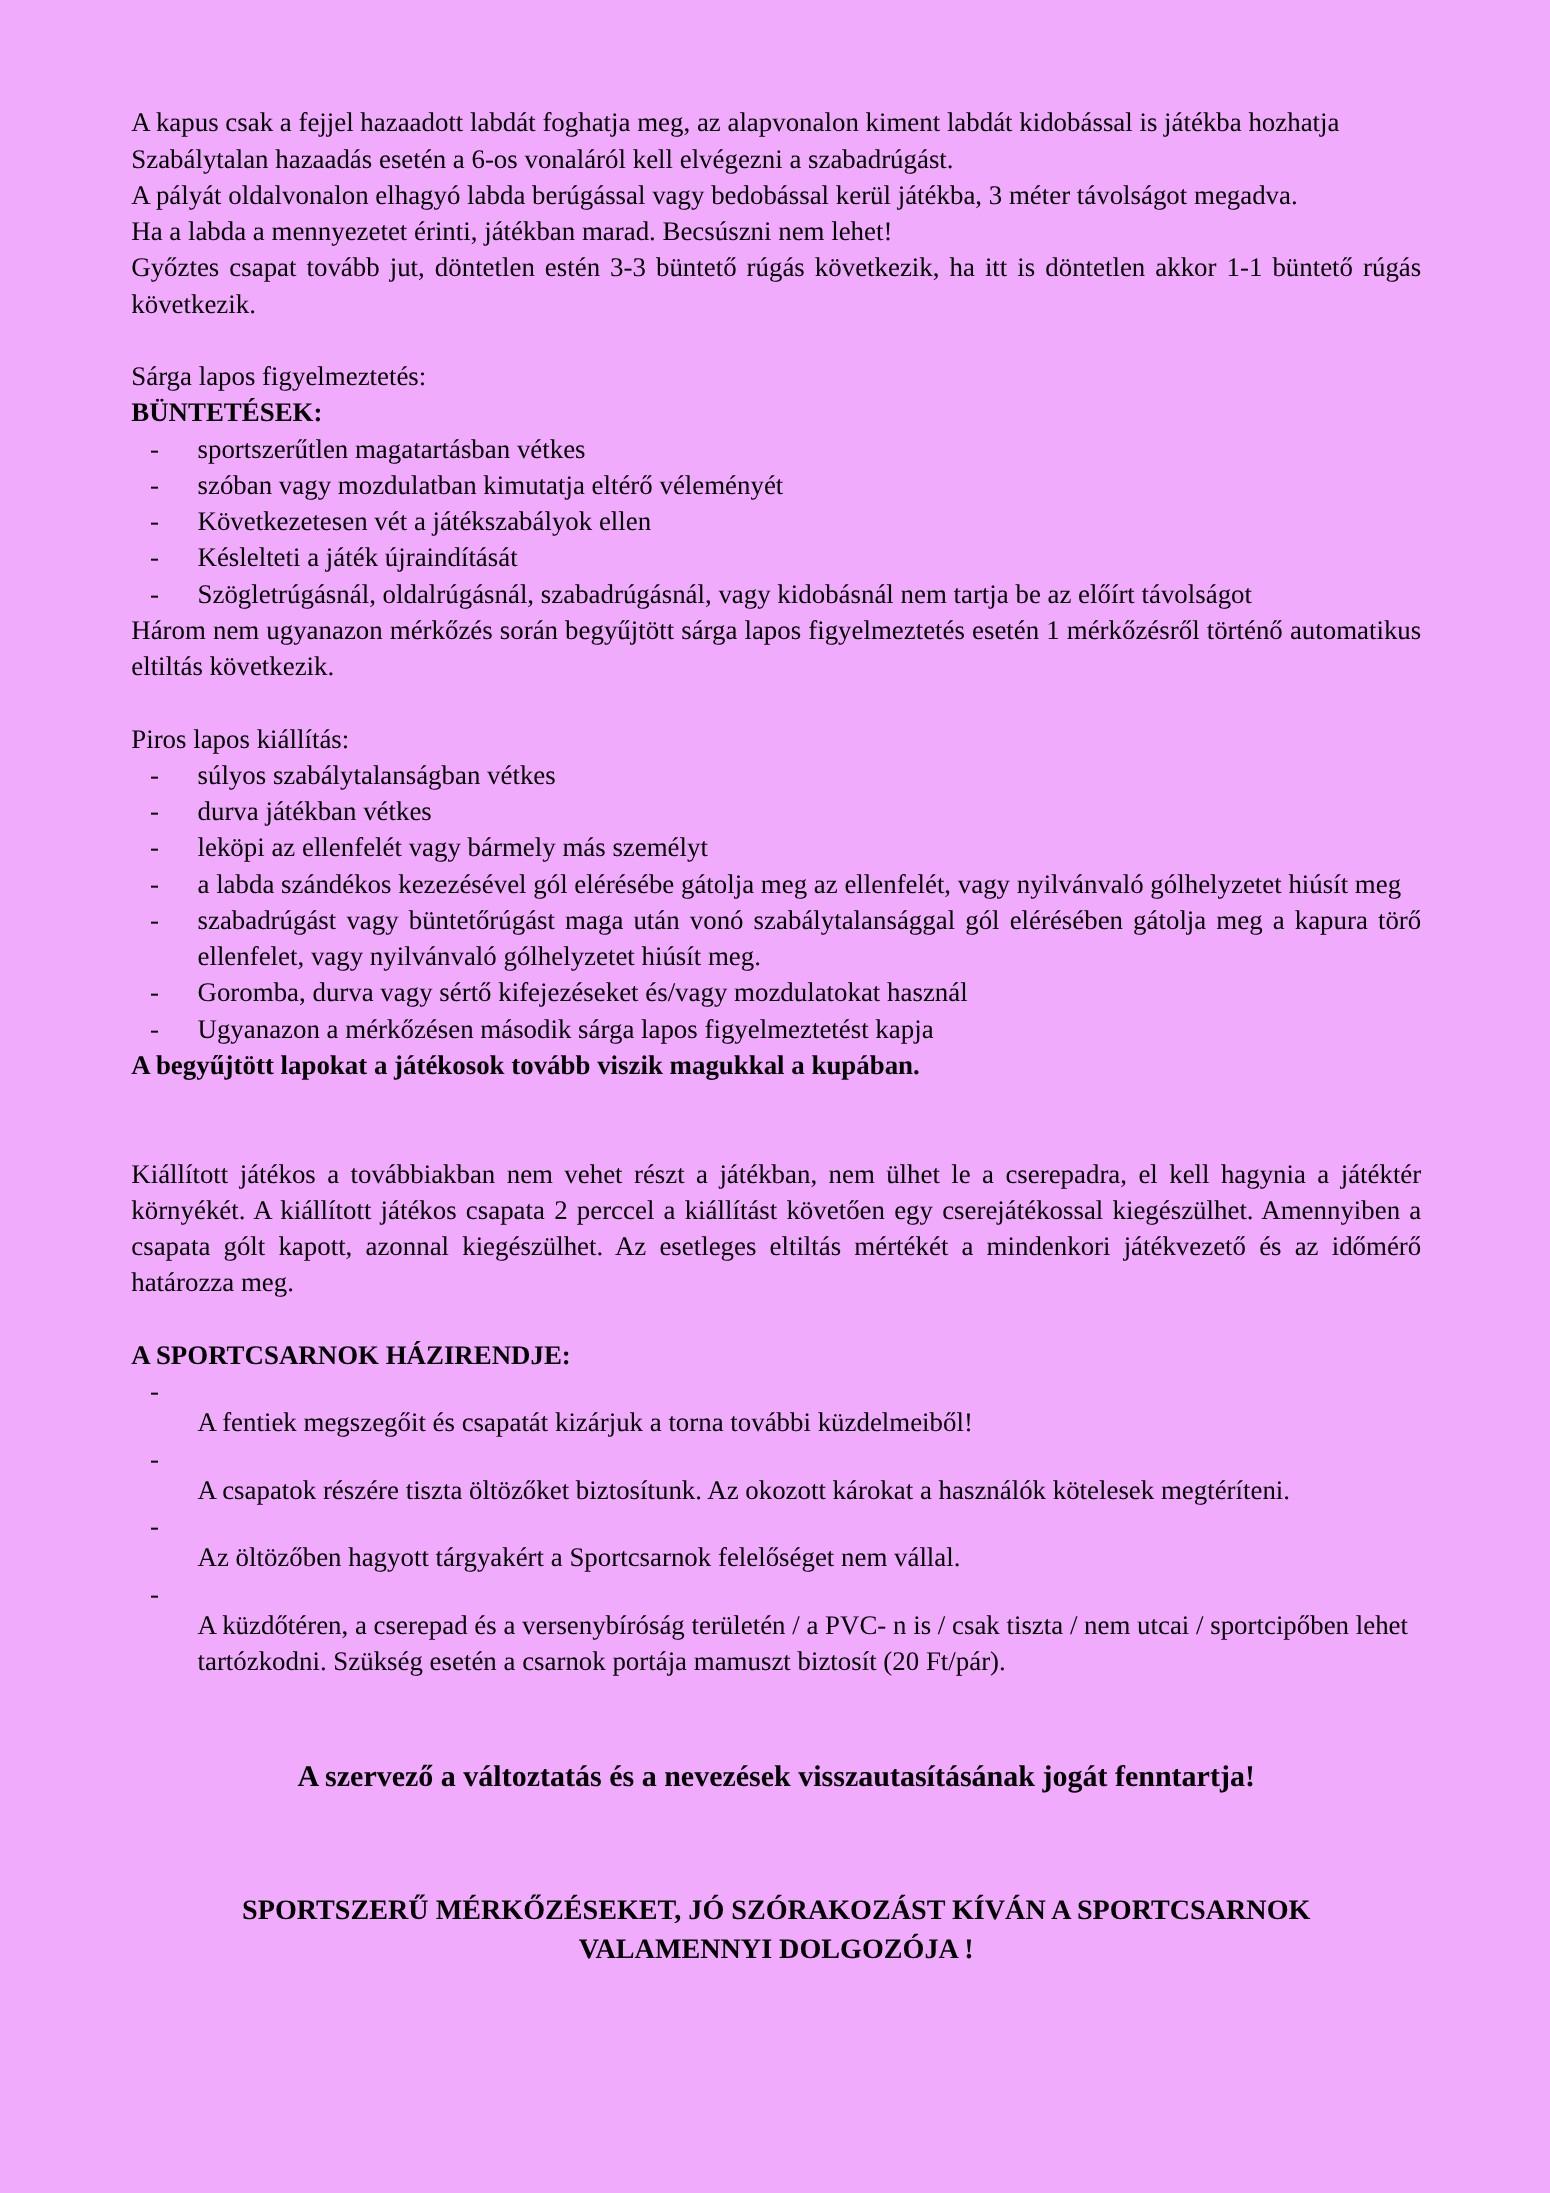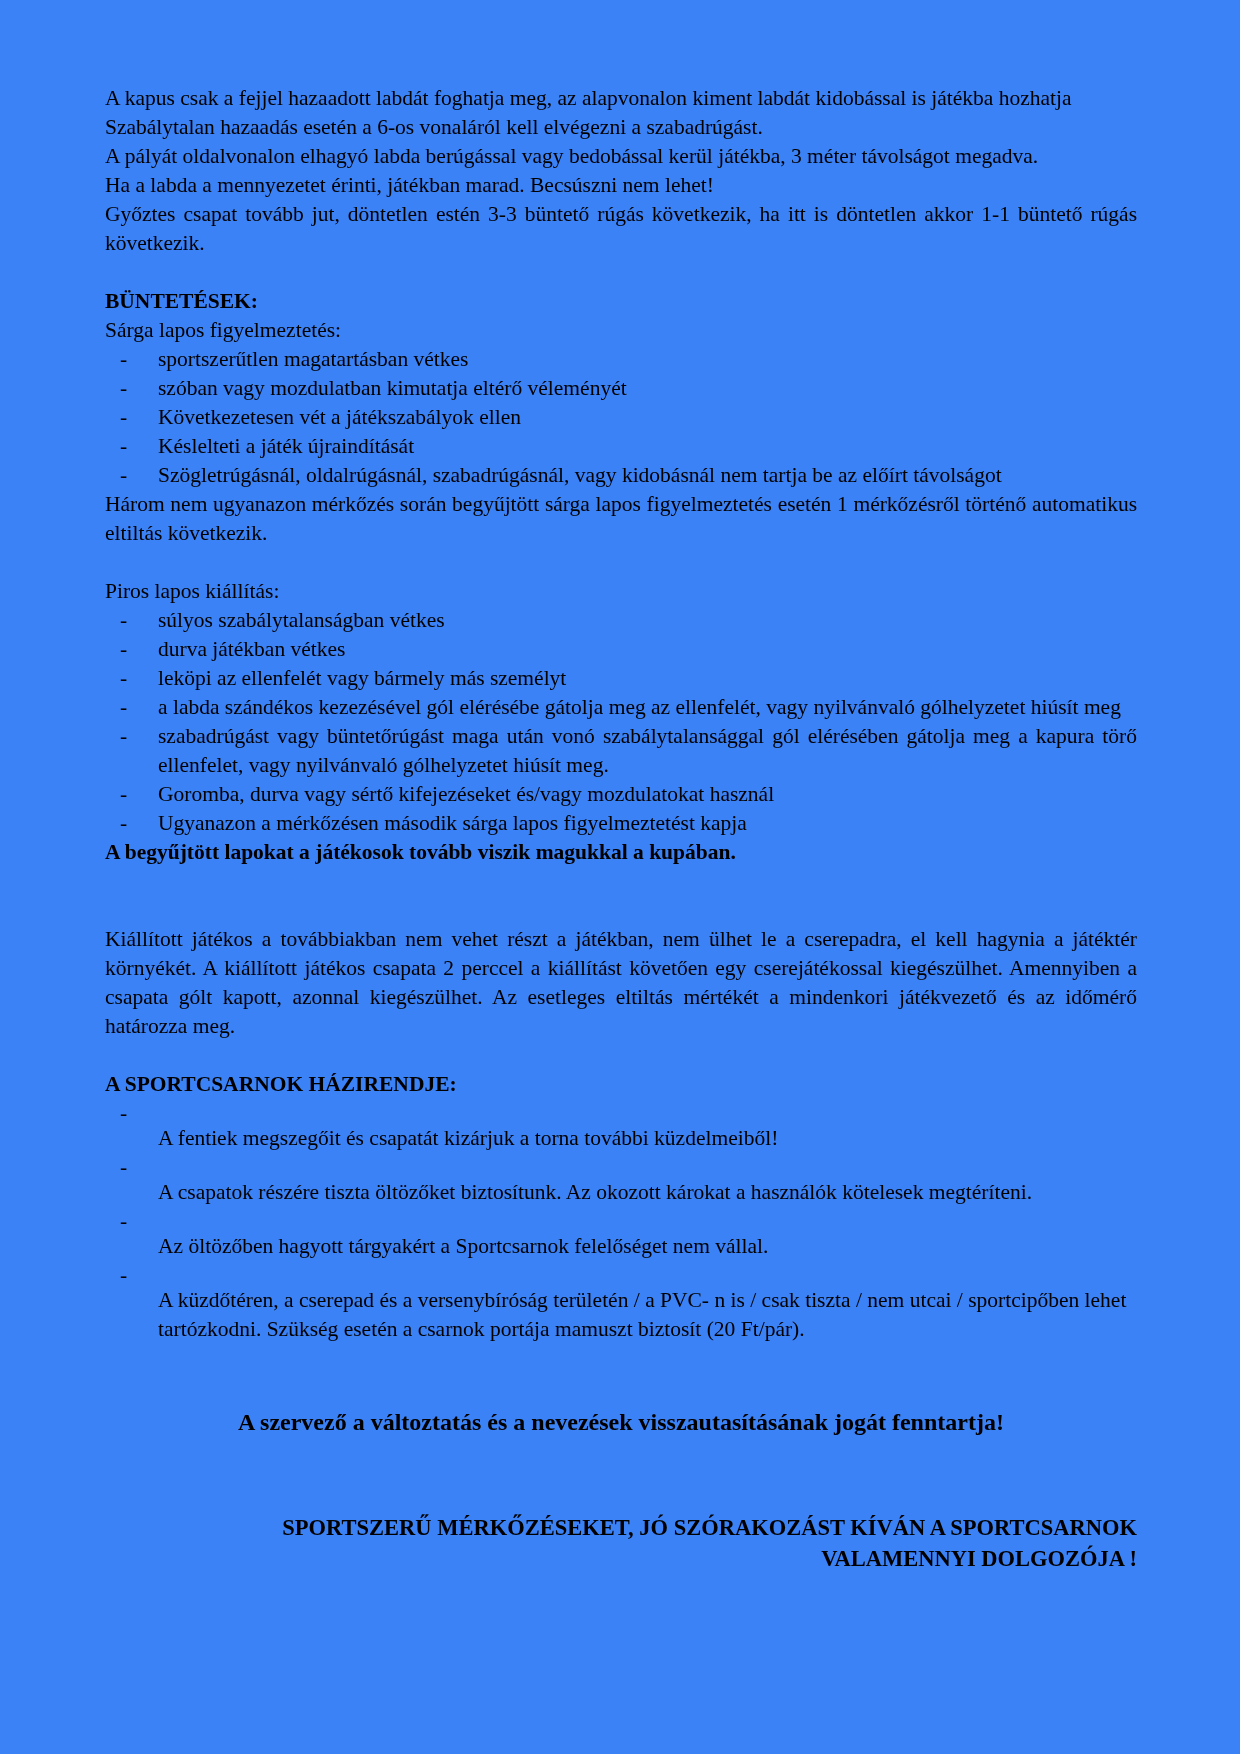--- a/index.html
+++ b/index.html
@@ -5,21 +5,21 @@
   html, body { margin: 0; padding: 0; }
   body {
     width: 1240px; height: 1754px;
     background: #ffffff;
     color: #000000;
     font-family: "Liberation Serif", "DejaVu Serif", serif;
   }
   .page {
     position: relative;
     width: 1240px; height: 1754px;
-    background: #3b82f6;
+    background: #f0abfc;
     overflow: hidden;
   }
   .content {
     position: absolute;
     left: 105px; top: 84px;
     width: 1032px;
     font-size: 21.5px;
     line-height: 29px;
     text-align: justify;
   }
@@ -35,42 +35,42 @@
 
   .org-notice {
     margin-top: 60px;
     text-align: center;
     font-weight: bold;
     font-size: 24px;
     line-height: 36px;
   }
   .closing {
     margin-top: 72px;
-    text-align: right;
+    text-align: center;
     font-weight: bold;
     font-size: 22.5px;
     line-height: 31px;
   }
 </style>
 </head>
 <body>
 
 <div class="page">
   <div class="content">
 
     <p class="para">A kapus csak a fejjel hazaadott labdát foghatja meg, az alapvonalon kiment labdát kidobással is játékba hozhatja</p>
     <p class="para">Szabálytalan hazaadás esetén a 6-os vonaláról kell elvégezni a szabadrúgást.</p>
     <p class="para">A pályát oldalvonalon elhagyó labda berúgással vagy bedobással kerül játékba, 3 méter távolságot megadva.</p>
     <p class="para">Ha a labda a mennyezetet érinti, játékban marad. Becsúszni nem lehet!</p>
     <p class="para">Győztes csapat tovább jut, döntetlen estén 3-3 büntető rúgás következik, ha itt is döntetlen akkor 1-1 büntető rúgás következik.</p>
 
     <div class="blank"></div>
 
+    <p class="para">Sárga lapos figyelmeztetés:</p>
     <p class="para bold">BÜNTETÉSEK:</p>
-    <p class="para">Sárga lapos figyelmeztetés:</p>
 
     <ul class="dash-list">
       <li class="dash-item">
         <span class="marker">-</span>
         <span class="item-text">sportszerűtlen magatartásban vétkes</span>
       </li>
       <li class="dash-item">
         <span class="marker">-</span>
         <span class="item-text">szóban vagy mozdulatban kimutatja eltérő véleményét</span>
       </li>

